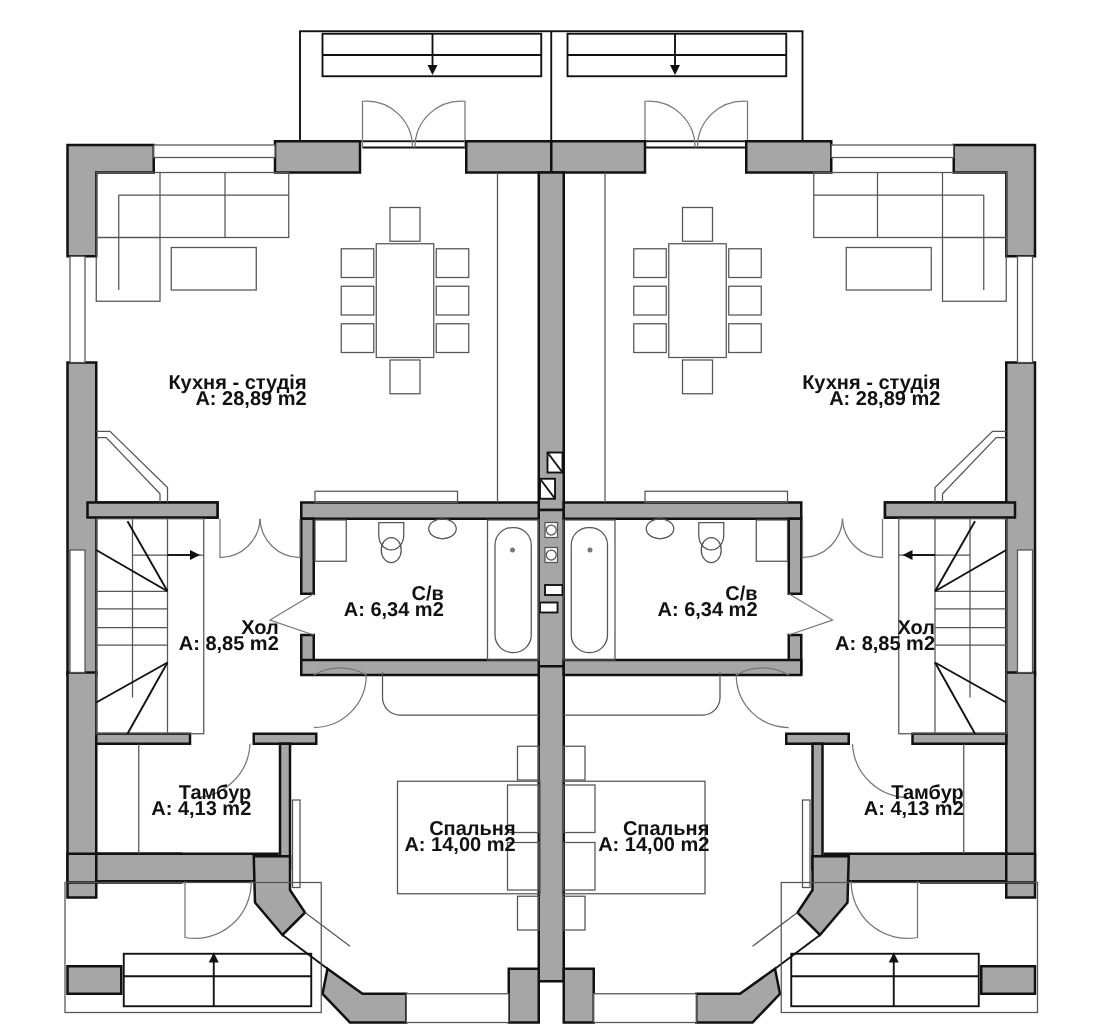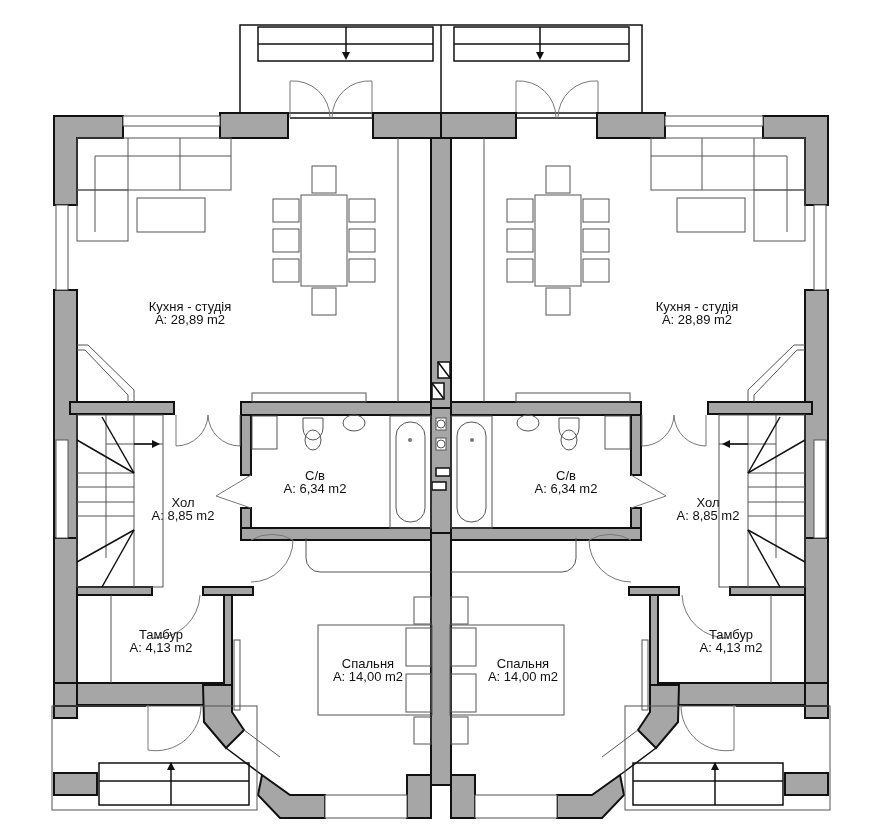--- a/index.html
+++ b/index.html
@@ -4,21 +4,21 @@
 <style>
   html,body{margin:0;padding:0;background:#ffffff;}
   body{width:882px;height:826px;position:relative;overflow:hidden;font-family:"Liberation Sans",sans-serif;}
   #plan{position:absolute;left:0;top:0;width:882px;height:826px;}
   .wall{fill:#a6a6a6;stroke:#111;stroke-width:2;}
   .thin{fill:none;stroke:#555;stroke-width:1;}
   .thinw{fill:#fff;stroke:#555;stroke-width:1;}
   .blk{fill:none;stroke:#111;stroke-width:1.5;}
   .blkw{fill:#fff;stroke:#111;stroke-width:1.5;}
   .arc{fill:none;stroke:#777;stroke-width:1;}
-  .label{position:absolute;text-align:center;font-size:13px;font-weight:normal;color:#111;line-height:13px;white-space:nowrap;transform:translateX(-50%);}
+  .label{position:absolute;text-align:right;font-size:16px;font-weight:bold;color:#111;line-height:13px;white-space:nowrap;transform:translateX(-50%);}
   .label span{display:block;}
 </style>
 </head>
 <body>
 
 <svg id="plan" viewBox="0 0 882 826" xmlns="http://www.w3.org/2000/svg">
 
   <g>
     <rect x="240" y="25" width="402" height="88" class="blk"></rect>
     <line x1="441" y1="25" x2="441" y2="113" class="blk"></line>

